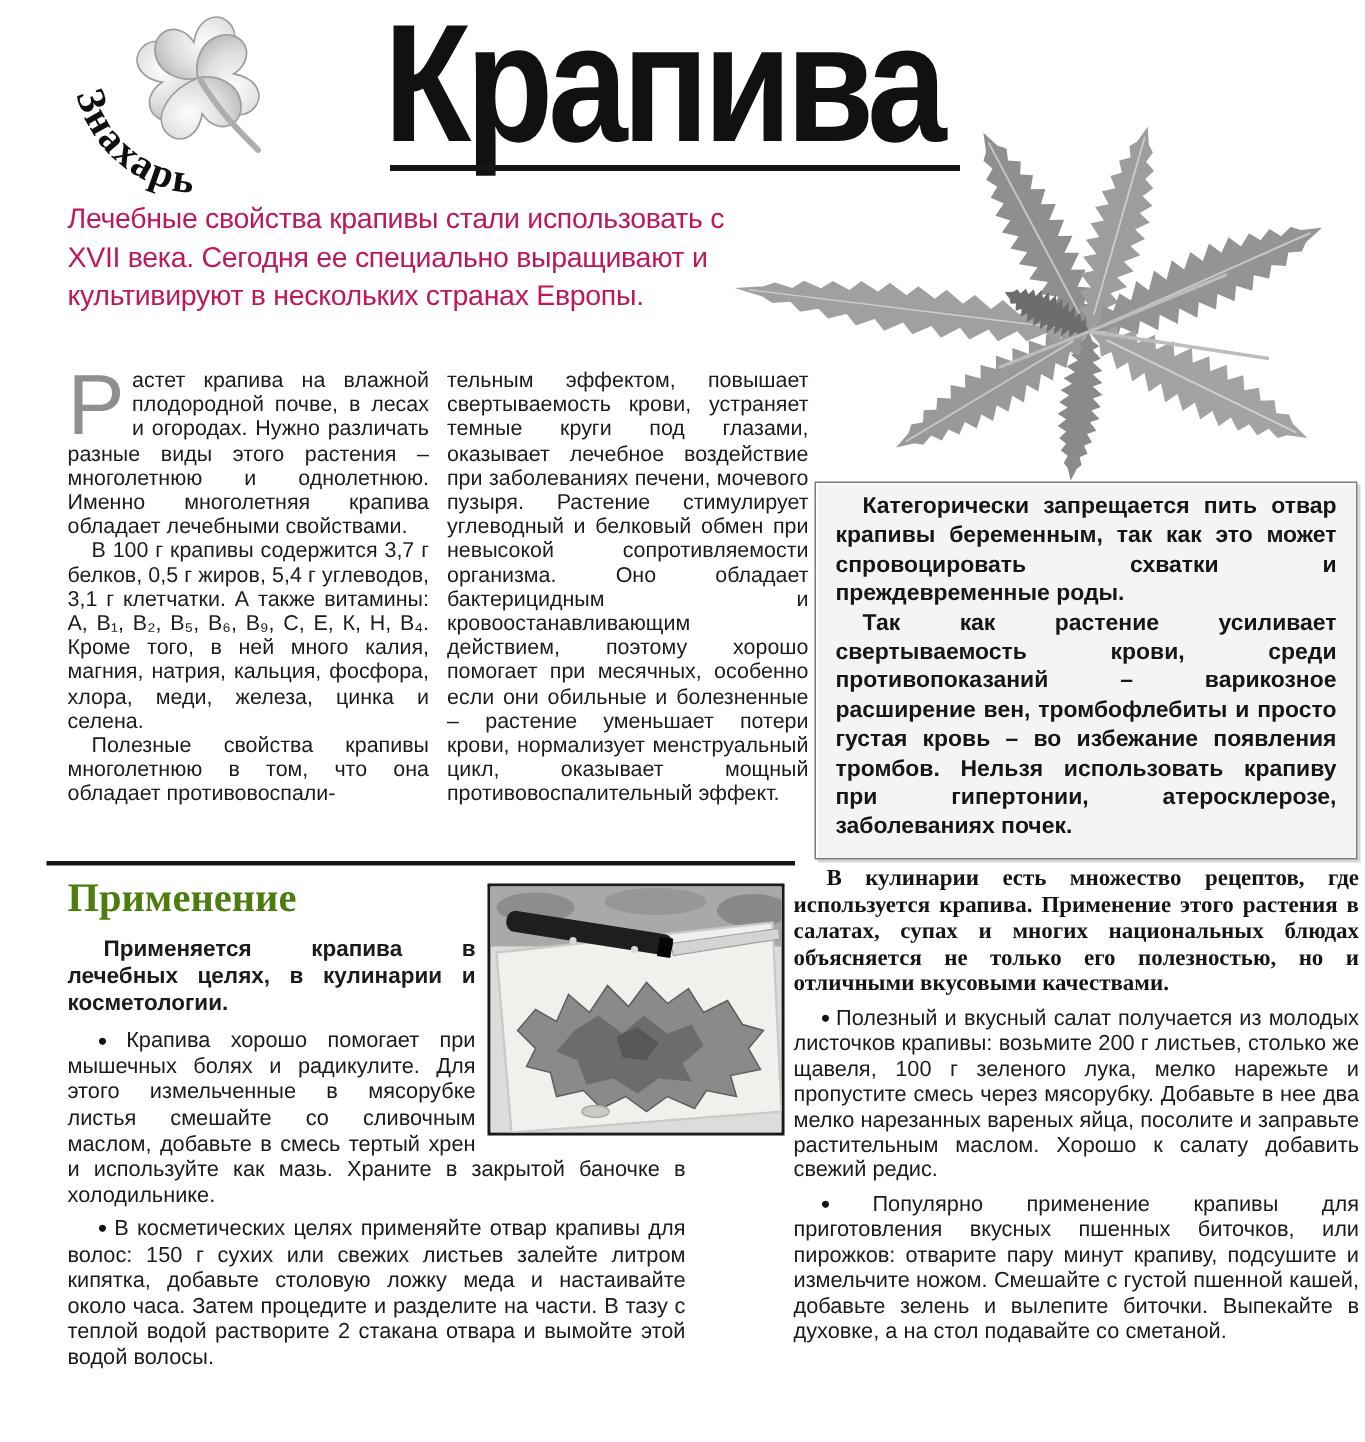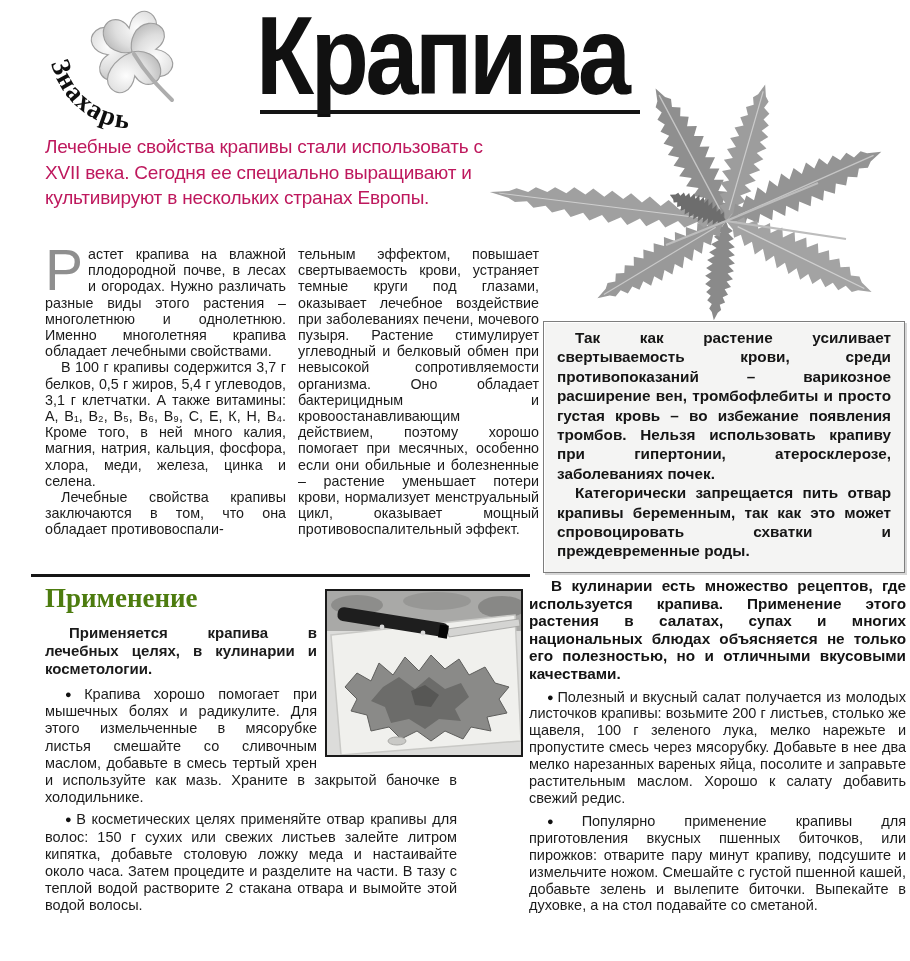--- a/index.html
+++ b/index.html
@@ -39,21 +39,21 @@
   .photo-spacer{float:right;width:140px;height:176px;}
   .apply p{margin:0 0 5px 0;font-size:14.5px;line-height:17.2px;text-align:justify;}
   .apply p.lead{font-weight:bold;font-size:15px;line-height:18px;text-indent:24px;margin-top:10px;margin-bottom:8px;}
   .apply p.bullet{text-indent:20px;}
 
   .photo{position:absolute;left:325px;top:589px;width:198px;height:168px;border:2px solid #1a1a1a;box-sizing:border-box;background:#e9e9e7;}
 
   
   .culinary{position:absolute;left:529px;top:577px;width:377px;}
   .culinary p{margin:0 0 6px 0;font-size:14.5px;line-height:16.9px;text-align:justify;}
-  .culinary p.lead{font-weight:bold;font-size:15.3px;line-height:17.6px;text-indent:22px;color:#141414;}
+  .culinary p.lead{font-weight:bold;font-size:15.3px;line-height:17.6px;text-indent:22px;color:#141414;font-family:Liberation Serif, serif;}
   .culinary p.bullet{text-indent:18px;}
 
   .b{color:#111;font-size:11px;vertical-align:1px;margin-right:3px;}
 </style>
 </head>
 <body>
 
 <div id="page">
 
   <div class="logo">
@@ -123,30 +123,30 @@
           </g>
         <path d="M0 0 L92 -38 M0 0 L120 18 M0 0 L-60 24" stroke="#bdbdbd" stroke-width="2.2" fill="none"></path>
       </g>
     </svg>
   </div>
 
   <div class="cols">
     <div class="col">
       <p><span class="dropcap">Р</span><span>астет крапива на влажной плодородной почве, в лесах и огородах. Нужно различать разные виды этого растения – многолетнюю и однолетнюю. Именно многолетняя крапива обладает лечебными свойствами.</span></p>
       <p class="ind">В 100 г крапивы содержится 3,7 г белков, 0,5 г жиров, 5,4 г углеводов, 3,1 г клетчатки. А также витамины: А, В₁, В₂, В₅, В₆, В₉, С, Е, К, Н, В₄. Кроме того, в ней много калия, магния, натрия, кальция, фосфора, хлора, меди, железа, цинка и селена.</p>
-      <p class="ind">Лечебные свойства крапивы заключаются в том, что она обладает противовоспали-</p>
+      <p class="ind">Полезные свойства крапивы многолетнюю в том, что она обладает противовоспали-</p>
     </div>
     <div class="col">
       <p>тельным эффектом, повышает свертываемость крови, устраняет темные круги под глазами, оказывает лечебное воздействие при заболеваниях печени, мочевого пузыря. Растение стимулирует углеводный и белковый обмен при невысокой сопротивляемости организма. Оно обладает бактерицидным и кровоостанавливающим действием, поэтому хорошо помогает при месячных, особенно если они обильные и болезненные – растение уменьшает потери крови, нормализует менструальный цикл, оказывает мощный противовоспалительный эффект.</p>
     </div>
   </div>
 
   <div class="contra">
+    <p>Категорически запрещается пить отвар крапивы беременным, так как это может спровоцировать схватки и преждевременные роды.</p>
     <p>Так как растение усиливает свертываемость крови, среди противопоказаний – варикозное расширение вен, тромбофлебиты и просто густая кровь – во избежание появления тромбов. Нельзя использовать крапиву при гипертонии, атеросклерозе, заболеваниях почек.</p>
-    <p>Категорически запрещается пить отвар крапивы беременным, так как это может спровоцировать схватки и преждевременные роды.</p>
   </div>
 
   <div class="hr1"></div>
 
   <div class="apply">
     <div class="photo-spacer"></div>
     <h2>Применение</h2>
     <p class="lead">Применяется крапива в лечебных целях, в кулинарии и косметологии.</p>
     <p class="bullet"><span class="b">●</span><span>Крапива хорошо помогает при мышечных болях и радикулите. Для этого измельченные в мясорубке листья смешайте со сливочным маслом, добавьте в смесь тертый хрен и используйте как мазь. Храните в закрытой баночке в холодильнике.</span></p>
     <p class="bullet"><span class="b">●</span><span>В косметических целях применяйте отвар крапивы для волос: 150 г сухих или свежих листьев залейте литром кипятка, добавьте столовую ложку меда и настаивайте около часа. Затем процедите и разделите на части. В тазу с теплой водой растворите 2 стакана отвара и вымойте этой водой волосы.</span></p>

